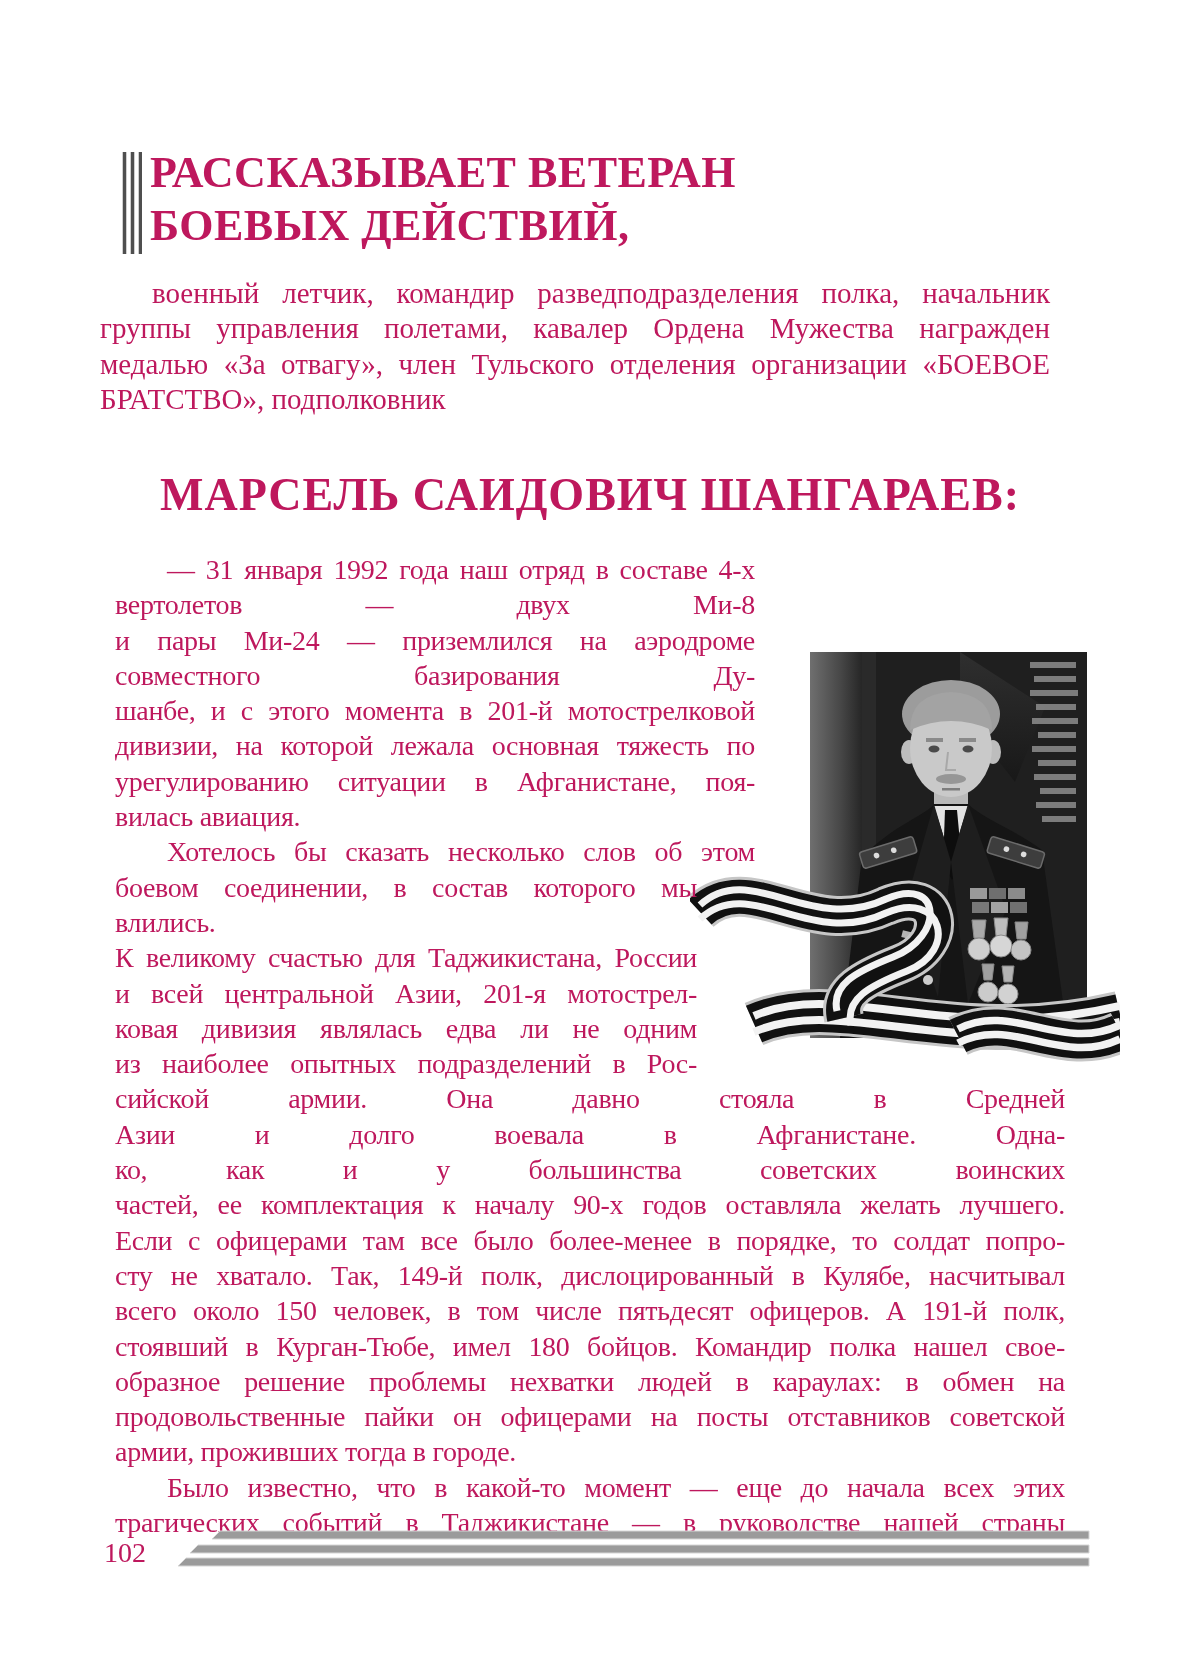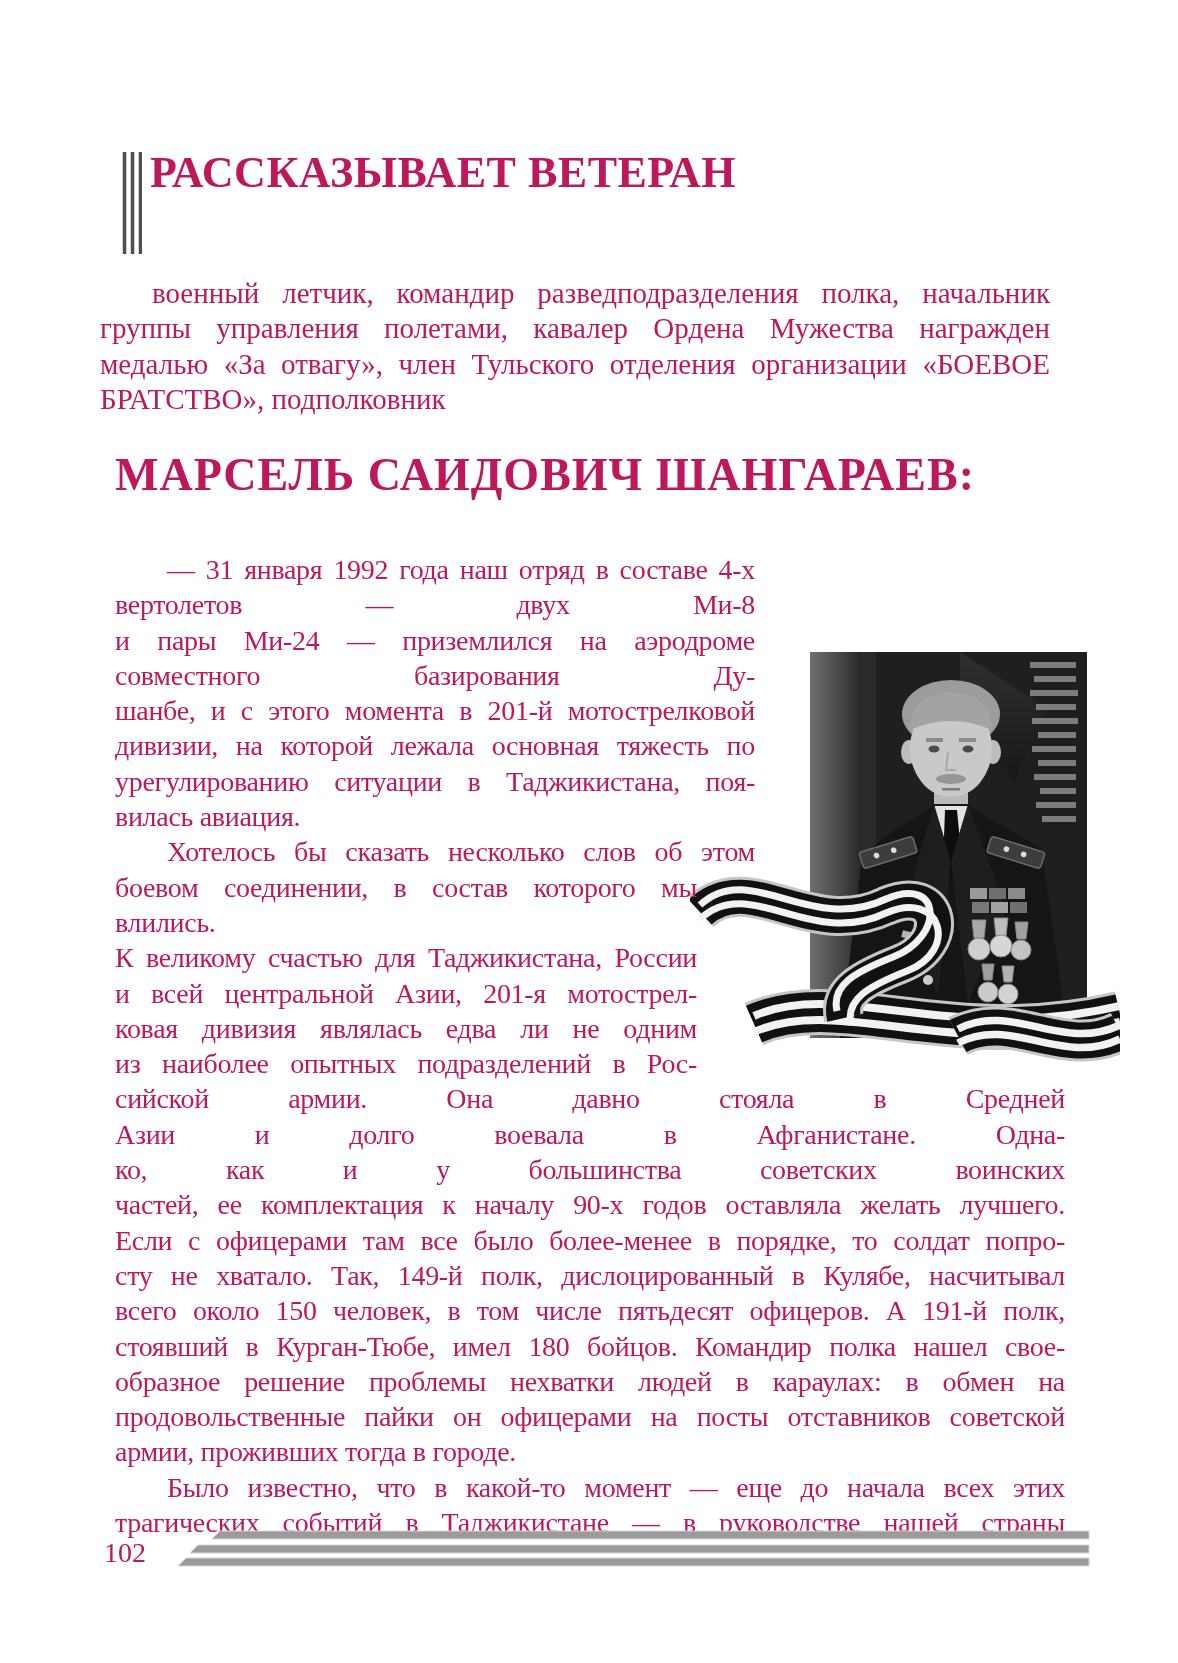--- a/index.html
+++ b/index.html
@@ -18,22 +18,22 @@
   .title-bars{
     position:absolute;left:0;top:6px;width:20px;height:102px;
     background:repeating-linear-gradient(to right,
       #cfcfcf 0 1px,#4f4f4f 1px 4px,#cfcfcf 4px 5px,#ffffff 5px 8px);
   }
   .title-text{margin-left:28px;font-size:44px;font-weight:bold;line-height:53px;letter-spacing:.5px;white-space:nowrap;}
   
   .lede{position:absolute;left:100px;top:276px;width:950px;font-size:29px;line-height:35px;}
   
   .name-heading{
-    position:absolute;left:115px;top:448px;width:950px;
-    text-align:left;font-size:46px;font-weight:bold;letter-spacing:1px;white-space:nowrap;
+    position:absolute;left:115px;top:468px;width:950px;
+    text-align:center;font-size:46px;font-weight:bold;letter-spacing:1px;white-space:nowrap;
   }
   
   .body-text{position:absolute;left:115px;top:552px;width:950px;font-size:28px;line-height:35.3px;letter-spacing:-0.3px;}
   .line{text-align:justify;text-align-last:justify;min-height:35.3px;}
   .line.indent{text-indent:52px;}
   .line.last{text-align-last:auto;}
   .wrap-spacer-1{float:right;width:310px;height:228px;margin-top:100px;}
   .wrap-spacer-2{float:right;clear:right;width:368px;height:180px;}
   
   .photo-svg{position:absolute;left:810px;top:652px;width:277px;height:386px;}
@@ -44,20 +44,21 @@
 </style>
 </head>
 <body>
 
 <div class="page">
 
   <div class="title-block">
     <div class="title-bars"></div>
     <div class="title-text">
       <div>РАССКАЗЫВАЕТ ВЕТЕРАН</div>
+      <div>БОЕВЫХ ДЕЙСТВИЙ,</div>
     </div>
   </div>
 
   <div class="lede">
       <div class="line indent">военный летчик, командир разведподразделения полка, начальник</div>
       <div class="line">группы управления полетами, кавалер Ордена Мужества награжден</div>
       <div class="line">медалью «За отвагу», член Тульского отделения организации «БОЕВОЕ</div>
       <div class="line last">БРАТСТВО», подполковник</div>
     </div>
 
@@ -186,21 +187,21 @@
     </g>
   </svg>
 
   <div class="body-text">
     <div class="wrap-spacer-1"></div>
     <div class="wrap-spacer-2"></div>
   <div class="line indent">— 31 января 1992 года наш отряд в составе 4-х вертолетов — двух Ми-8</div>
       <div class="line">и пары Ми-24 — приземлился на аэродроме совместного базирования Ду-</div>
       <div class="line">шанбе, и с этого момента в 201-й мотострелковой</div>
       <div class="line">дивизии, на которой лежала основная тяжесть по</div>
-      <div class="line">урегулированию ситуации в Таджикистана, поя-</div>
+      <div class="line">урегулированию ситуации в Афганистане, поя-</div>
       <div class="line last">вилась авиация.</div>
       <div class="line indent">Хотелось бы сказать несколько слов об этом</div>
       <div class="line">боевом соединении, в состав которого мы влились.</div>
       <div class="line">К великому счастью для Таджикистана, России</div>
       <div class="line">и всей центральной Азии, 201-я мотострел-</div>
       <div class="line">ковая дивизия являлась едва ли не одним</div>
       <div class="line">из наиболее опытных подразделений в Рос-</div>
       <div class="line">сийской армии. Она давно стояла в Средней</div>
       <div class="line">Азии и долго воевала в Афганистане. Одна-</div>
       <div class="line">ко, как и у большинства советских воинских</div>

